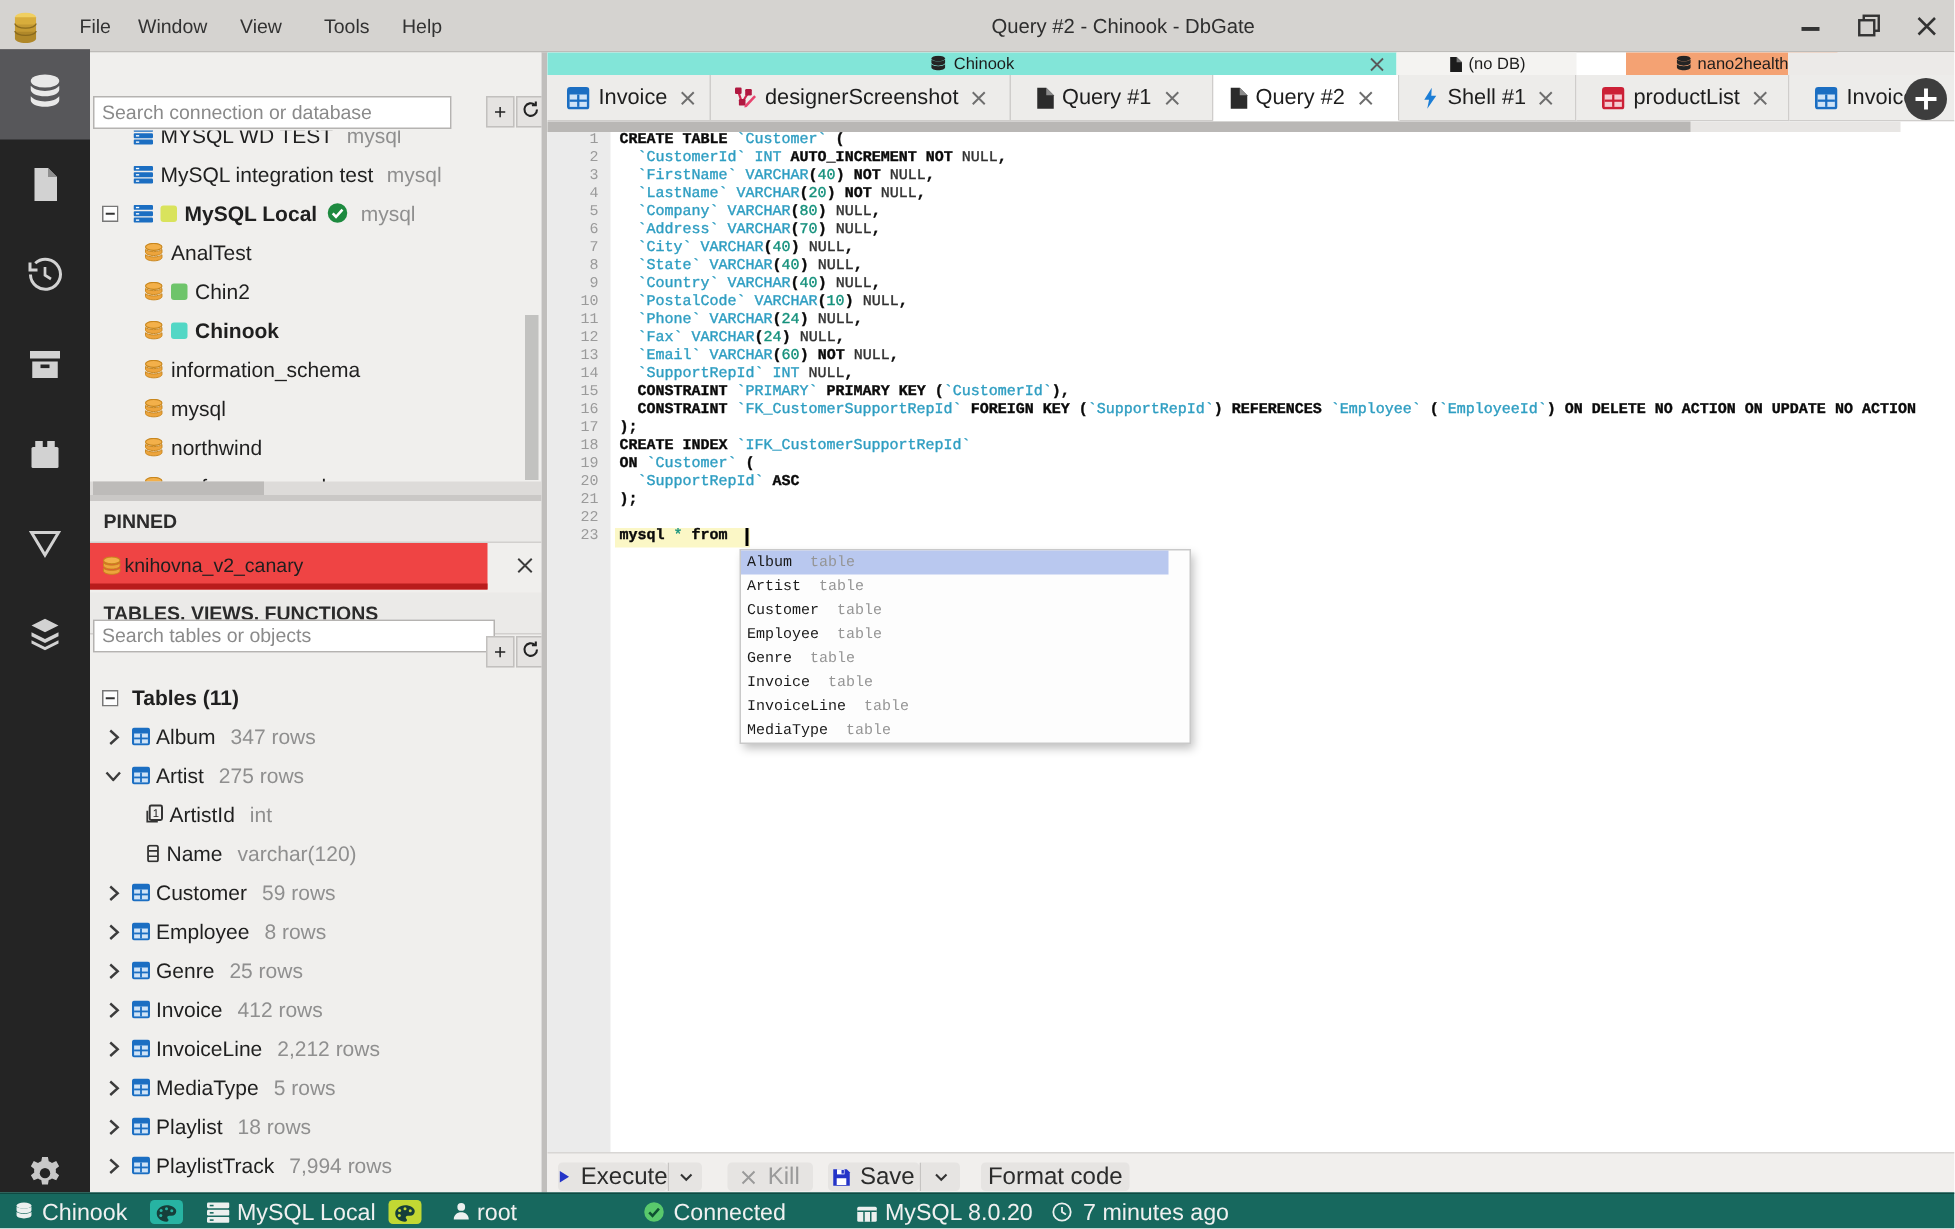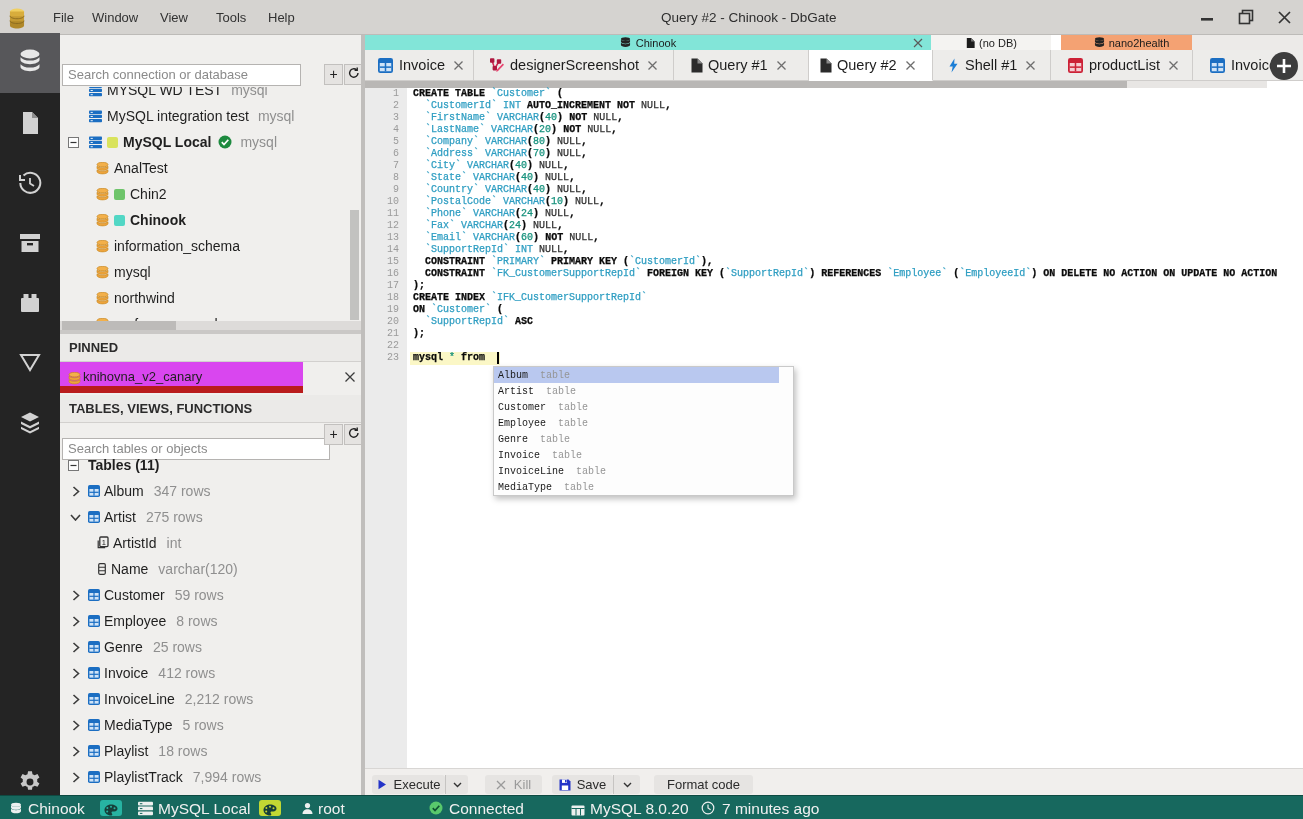--- a/index.html
+++ b/index.html
@@ -33,21 +33,21 @@
 #code{position:absolute;left:48px;top:53px;font-family:"Liberation Mono",monospace;font-size:10px;line-height:12px;color:#313131;white-space:pre;-webkit-text-stroke:0.25px currentColor}
 #code b{color:#0a0a0a}
 .id{color:#2f9ec2}
 .num{color:#15917c}
 #acbox{position:absolute;left:128px;top:331px;width:301px;height:130px;background:#fdfdfd;border:1px solid #c9c9c9;box-shadow:2px 3px 6px rgba(0,0,0,.25)}
 .acrow{height:16px;display:flex;align-items:center;font-family:"Liberation Mono",monospace;font-size:10px;color:#1a1a1a;padding-left:4px;white-space:pre}
 .acrow.sel{background:#b9c8ef;width:285px}
 .act{color:#959595;margin-left:12px}
 
 #toolbar{position:absolute;left:0;top:733px;width:938px;height:27px;background:#f1efed;border-top:1px solid #d8d6d4}
-.tbtn{position:absolute;top:6px;height:19px;background:#e6e4e2;border-radius:3px;font-size:13px;color:#2b2b2b;display:flex;align-items:center;justify-content:center}
+.tbtn{position:absolute;top:6px;height:19px;background:#e6e4e2;border-radius:3px;font-size:16px;color:#2b2b2b;display:flex;align-items:center;justify-content:center}
 
 #statusbar{position:absolute;left:0;top:795px;width:1303px;height:24px;background:#17685e;color:#f0f0f0;font-size:15.5px;border-top:1px solid #0e4a42}
 #statusbar .it{position:absolute;top:4px;white-space:nowrap}
 .badge{position:absolute;top:4px;width:22px;height:16px;border-radius:3px}
 </style></head>
 <body>
 <div id="titlebar">
   <svg class="abs" style="left:8px;top:8px" width="18" height="22" viewBox="0 0 18 25">
     <ellipse cx="9" cy="4" rx="8" ry="3.4" fill="#f0cf60"></ellipse>
     <path d="M1 4v5c0 1.9 3.6 3.4 8 3.4s8-1.5 8-3.4V4" fill="#d8ad3c"></path>
@@ -278,33 +278,33 @@
           </svg>
         </span>
         <span style="margin-left:5px">performance_schema</span>
       </div>
     <div class="abs" style="left:290px;top:123px;width:9px;height:110px;background:#c2c2c0"></div>
     <div class="abs" style="left:0;top:234px;width:301px;height:9px;background:#dddbd9"></div>
     <div class="abs" style="left:2px;top:234px;width:114px;height:9px;background:#bdbbb9"></div>
   </div>
   <div class="abs" style="left:0;top:295px;width:301px;height:4px;background:#cac8c6"></div>
   <div class="shead" style="top:299px">PINNED</div>
-  <div class="abs" style="left:0;top:327px;width:243px;height:31px;background:#d946ef;border-bottom:7px solid #b91c1c">
+  <div class="abs" style="left:0;top:327px;width:265px;height:31px;background:#ef4444;border-bottom:4px solid #b91c1c">
     <span class="icdb" style="position:absolute;left:8px;top:9px"><svg width="13" height="13" viewBox="0 0 14 14" style="flex:none">
           <ellipse cx="7" cy="2.8" rx="5.9" ry="2.5" fill="#f3b04a" stroke="#c8861d" stroke-width="0.8"></ellipse>
           <path d="M1.1 4.6v2c0 1.3 2.6 2.4 5.9 2.4s5.9-1.1 5.9-2.4v-2c-1.1 1-3.2 1.6-5.9 1.6s-4.8-.6-5.9-1.6z" fill="#eda43c" stroke="#c8861d" stroke-width="0.7"></path>
           <path d="M1.1 8.4v2c0 1.3 2.6 2.4 5.9 2.4s5.9-1.1 5.9-2.4v-2c-1.1 1-3.2 1.6-5.9 1.6s-4.8-.6-5.9-1.6z" fill="#eda43c" stroke="#c8861d" stroke-width="0.7"></path>
         </svg></span>
     <span style="position:absolute;left:23px;top:7px;font-size:13px;color:#1f1f1f">knihovna_v2_canary</span>
     <svg class="abs" style="left:284px;top:9px" width="12" height="12" viewBox="0 0 12 12">
         <path d="M1.5 1.5l9 9M10.5 1.5l-9 9" stroke="#3c3c3c" stroke-width="1.3"></path>
       </svg>
   </div>
   <div class="shead" style="top:360px">TABLES, VIEWS, FUNCTIONS</div>
-  <div class="sinput" style="left:2px;top:403px;width:268px;height:22px">Search tables or objects</div>
+  <div class="sinput" style="left:2px;top:378px;width:268px;height:22px">Search tables or objects</div>
   <div class="sbtn" style="left:264px;top:389px">+</div>
   <div class="sbtn" style="left:284px;top:389px"><svg width="12" height="12" viewBox="0 0 12 12" fill="none" stroke="#222" stroke-width="1.4">
         <path d="M10 6a4.2 4.2 0 1 1-1.4-3.1"></path>
         <path d="M9.2 0.6v2.6H6.6" fill="none"></path>
       </svg></div>
   <div class="trow" style="top:417px">
       <span class="minus" style="margin-left:8px">
         <svg width="11" height="11" viewBox="0 0 11 11" style="flex:none">
           <rect x="0.5" y="0.5" width="10" height="10" fill="#fdfdfd" stroke="#777" stroke-width="1"></rect>
           <path d="M2.5 5.5h6" stroke="#333" stroke-width="1.2"></path>
@@ -517,21 +517,21 @@
   <svg class="abs" style="left:548px;top:3px" width="10" height="10" viewBox="0 0 10 10">
       <path d="M1 1l8 8M9 1L1 9" stroke="#5a5a5a" stroke-width="1.2"></path>
     </svg>
   <div class="grprow" style="left:566px;width:120px;background:#f4f3f1">
       <svg width="10" height="12" viewBox="0 0 14 15" style="flex:none">
         <path d="M2.5 0.5h6l5 5v9h-11z" fill="#1c1c1c"></path>
         <path d="M8.5 0.5l5 5h-5z" fill="#777"></path>
       </svg>
       <span style="margin-left:4px">(no DB)</span>
     </div>
-  <div class="grprow" style="left:696px;width:141px;background:#f4a273">
+  <div class="grprow" style="left:719px;width:141px;background:#f4a273">
       <svg width="11" height="11" viewBox="0 0 14 14" style="flex:none">
         <ellipse cx="7" cy="2.6" rx="5.8" ry="2.4" fill="#242424"></ellipse>
         <path d="M1.2 3.4v2.8c0 1.3 2.6 2.4 5.8 2.4s5.8-1.1 5.8-2.4V3.4c-1 1-3.1 1.7-5.8 1.7s-4.8-.7-5.8-1.7z" fill="#242424"></path>
         <path d="M1.2 7.4v2.8c0 1.3 2.6 2.4 5.8 2.4s5.8-1.1 5.8-2.4V7.4c-1 1-3.1 1.7-5.8 1.7s-4.8-.7-5.8-1.7z" fill="#242424"></path>
       </svg>
       <span style="margin-left:4px">nano2health</span>
     </div>
   <div class="grprow" style="left:827px;width:111px;background:#eceae8"></div>
   <div class="tab" style="left:0;width:109px;padding-left:13px">
       <svg width="15" height="15" viewBox="0 0 12 12" style="flex:none">

